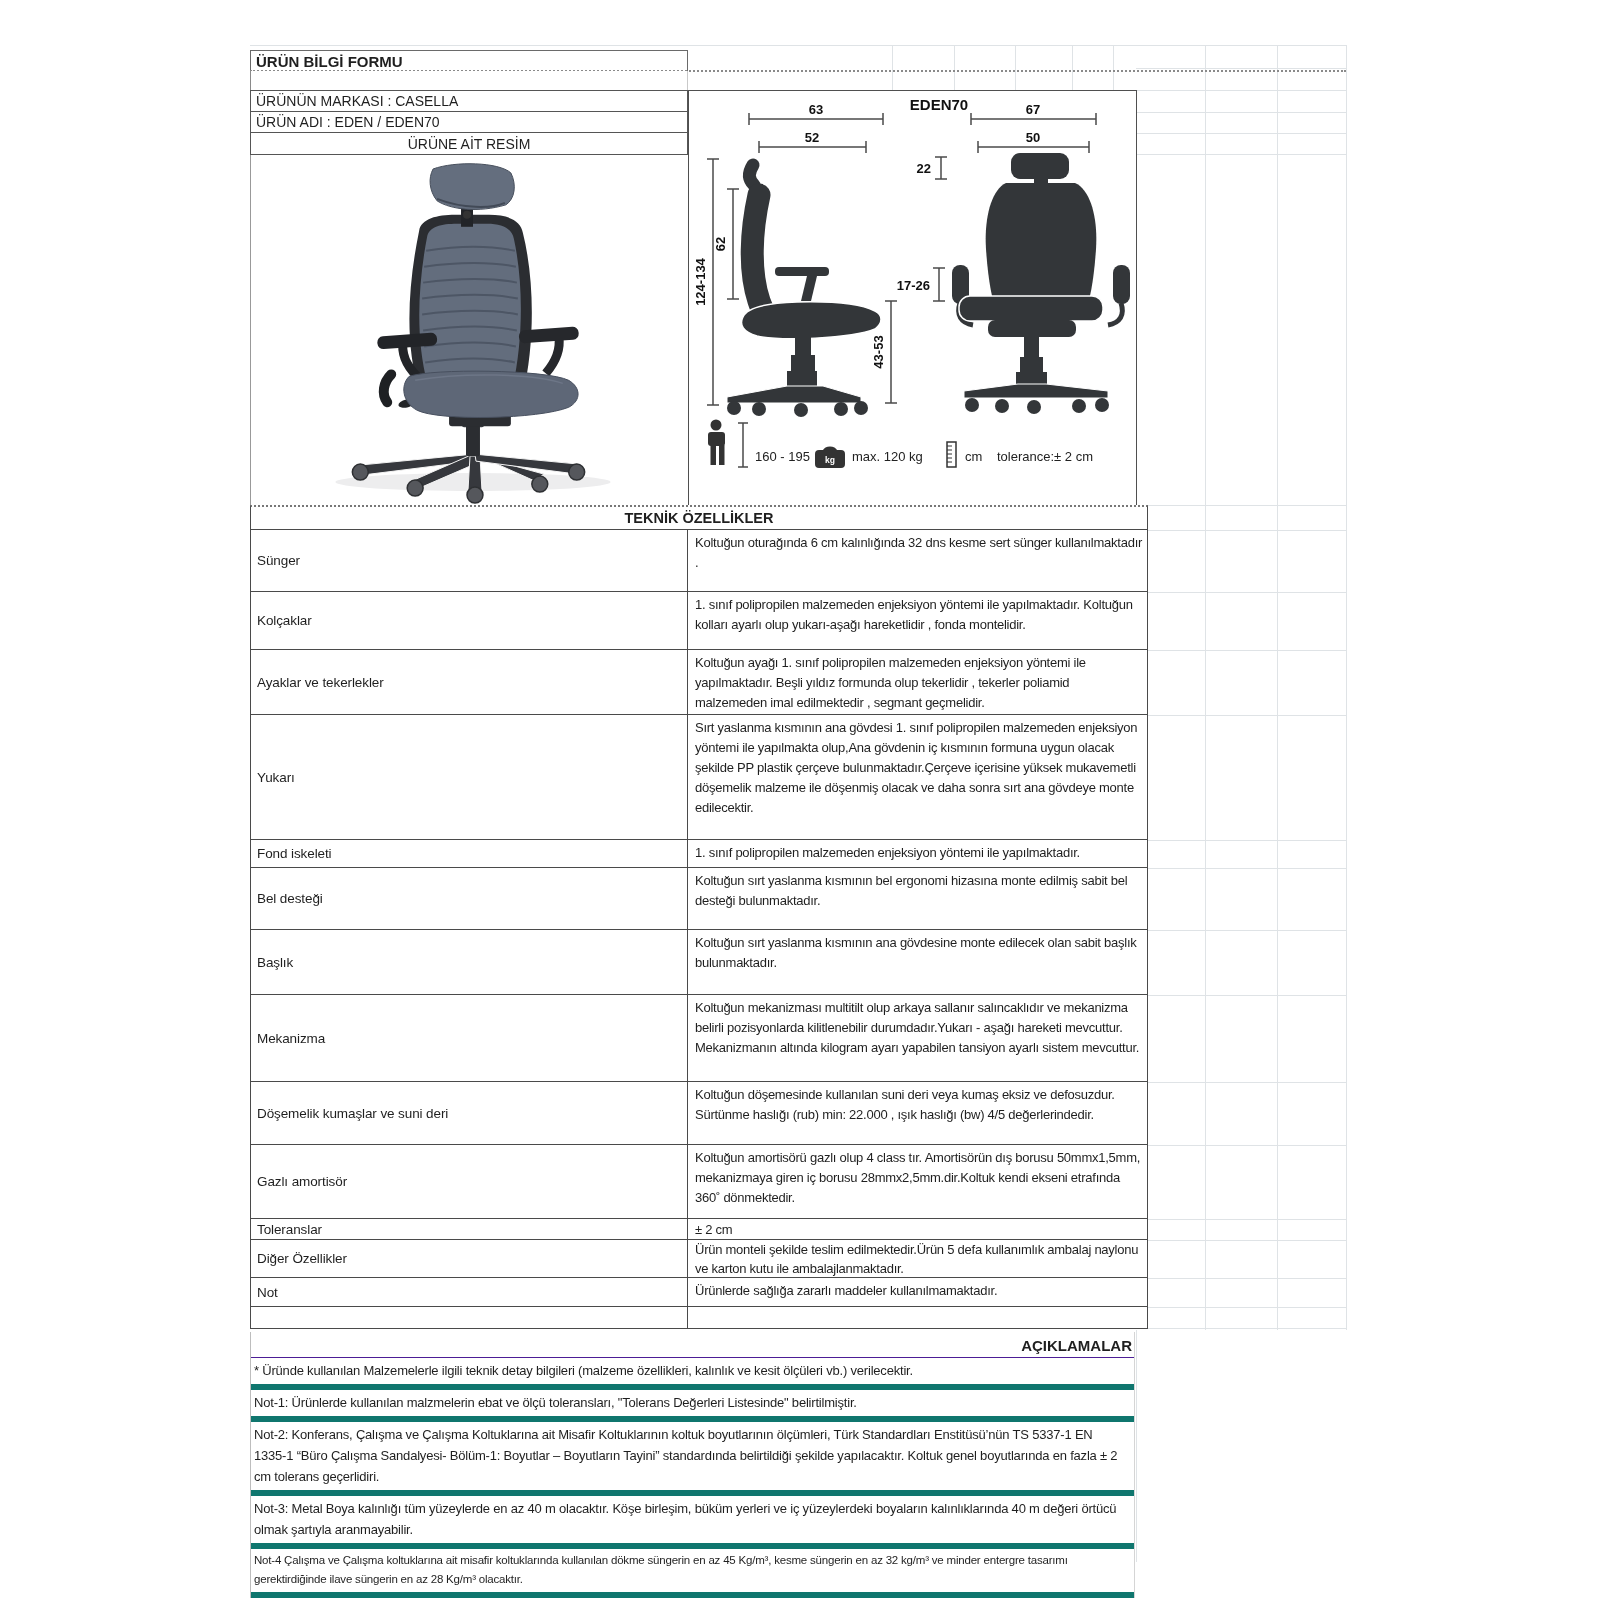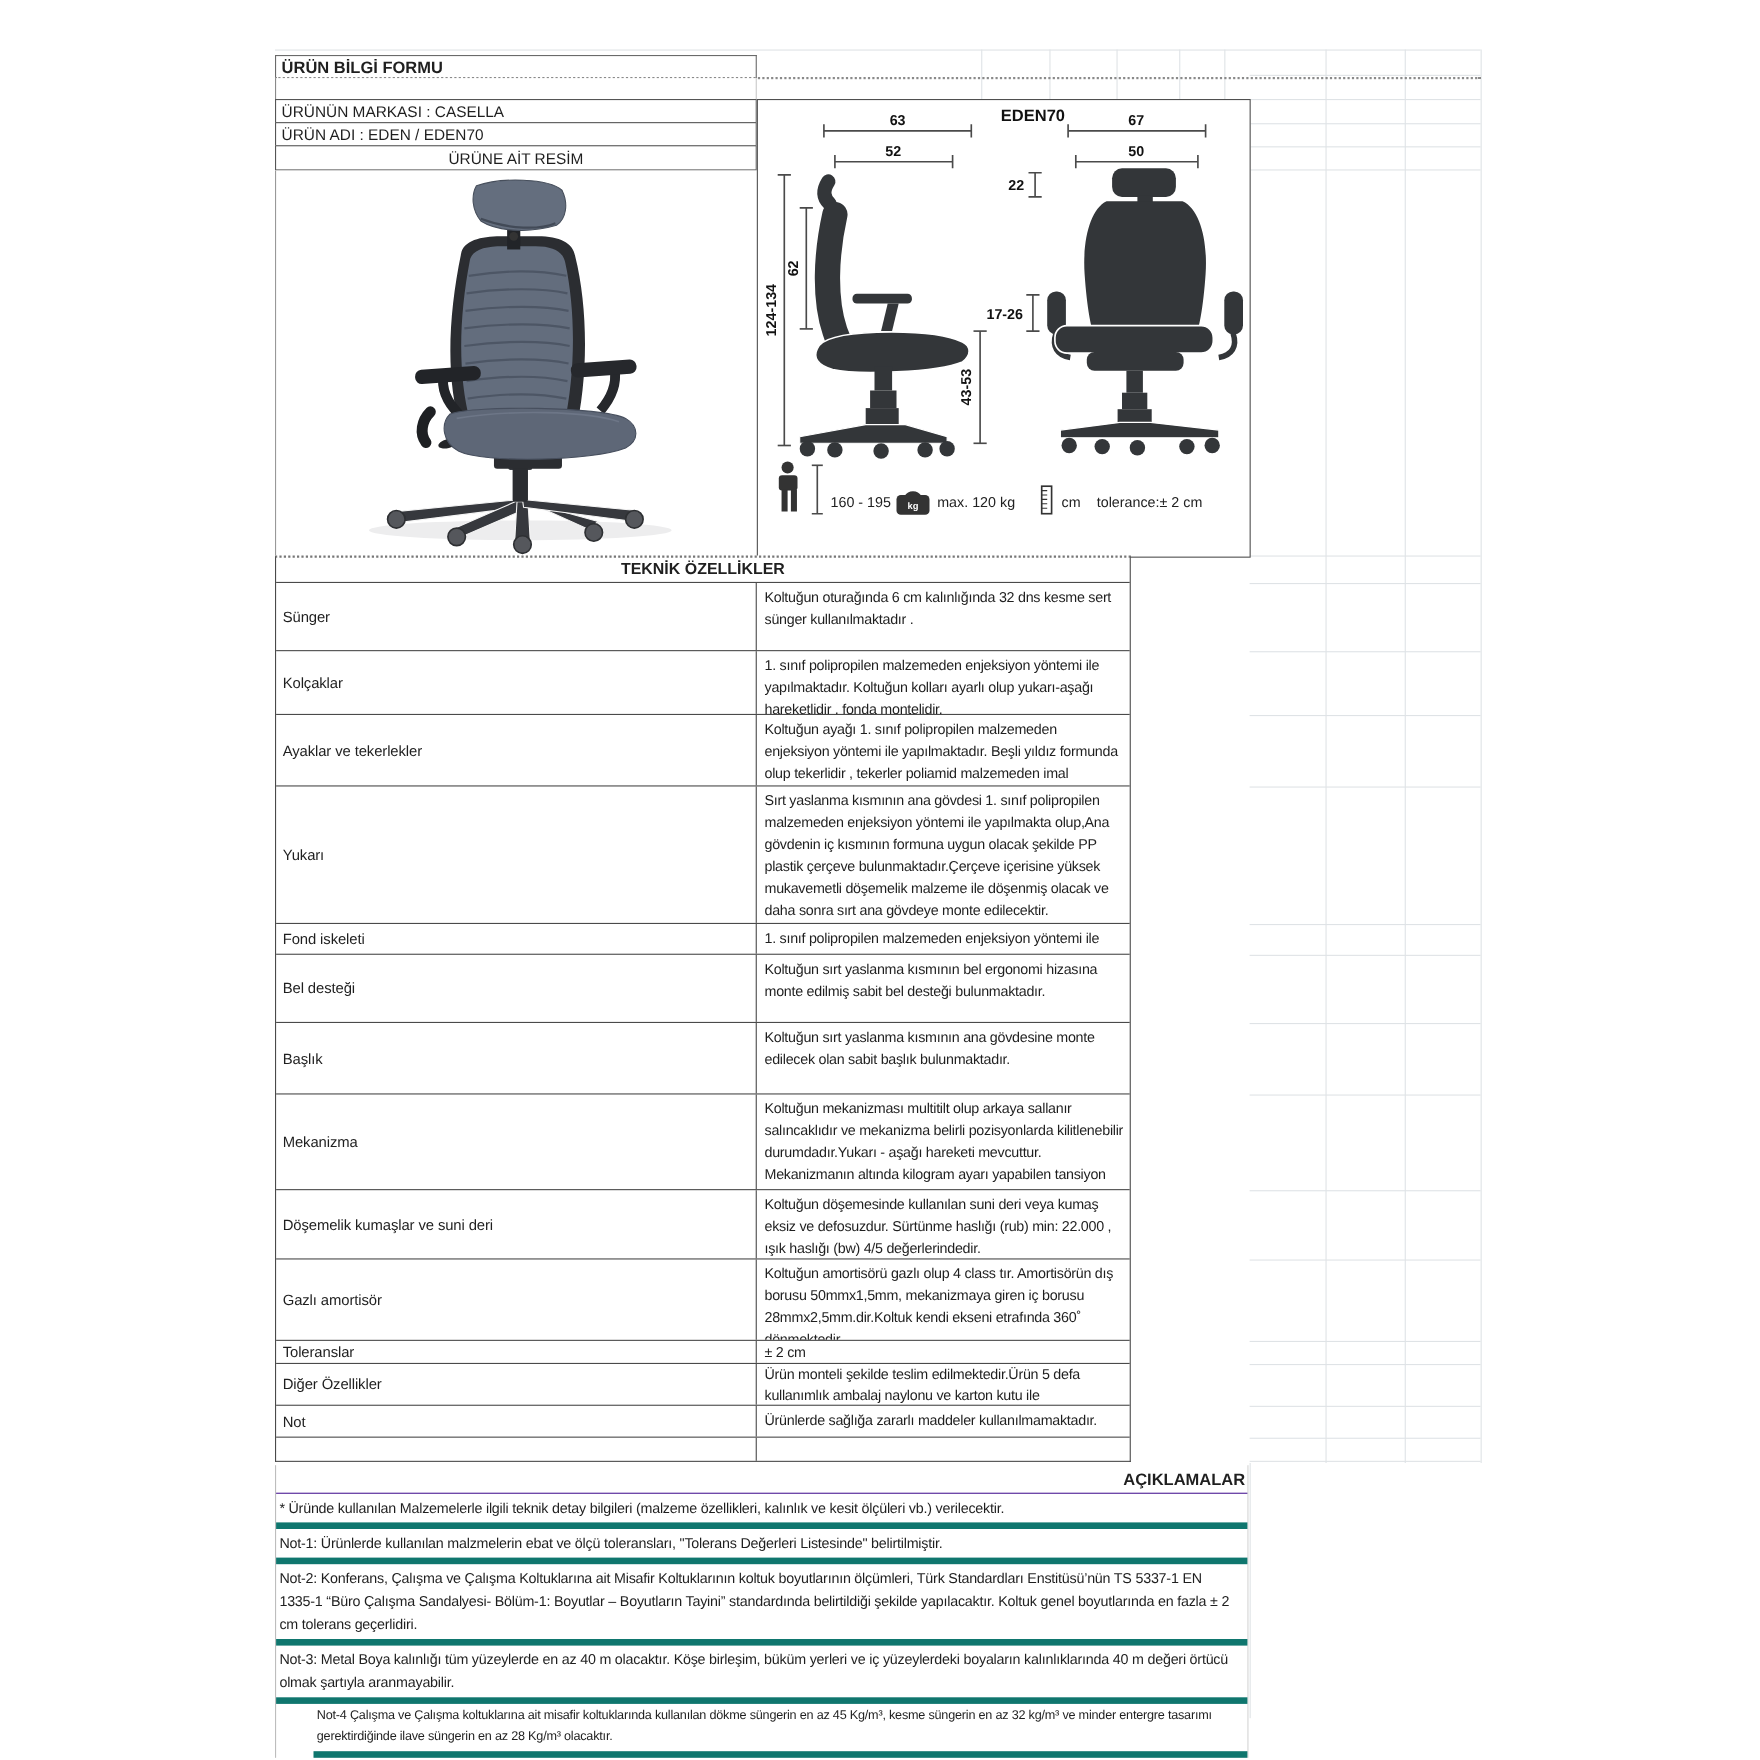--- a/index.html
+++ b/index.html
@@ -16,36 +16,36 @@
   .dotline{position:absolute;left:250px;top:70px;width:1096px;height:0;border-top:2px dotted #8a8a8a;}
   .hdr-gap{left:250px;top:71px;width:438px;height:19px;border-left:1px solid #8a8a8a;border-right:1px solid #c9c9c9;}
   .brand-cell{left:250px;top:90px;width:438px;height:23px;border:1.5px solid #555;font-size:14px;padding:2px 0 0 5px;}
   .name-cell{left:250px;top:111px;width:438px;height:23px;border:1.5px solid #555;font-size:14px;padding:2px 0 0 5px;}
   .imghdr-cell{left:250px;top:132px;width:438px;height:23px;border:1.5px solid #555;font-size:14px;
                text-align:center;padding-top:3px;}
   .photo-cell{left:250px;top:155px;width:438px;height:350px;border-left:1px solid #999;}
   .diagram-box{position:absolute;left:688px;top:90px;width:447px;height:415px;border:1.5px solid #4f4f4f;
                box-sizing:content-box;background:#fff;}
   
-  .spec-table{position:absolute;left:250px;top:505px;width:778px;box-sizing:border-box;
+  .spec-table{position:absolute;left:250px;top:505px;width:898px;box-sizing:border-box;
               border:1.5px solid #4a4a4a;border-top:2px dotted #777;background:#fff;}
   .spec-head{height:23px;box-sizing:border-box;border-bottom:1.5px solid #4a4a4a;text-align:center;
              font-weight:bold;font-size:14.5px;padding-top:3px;}
   .spec-row{display:flex;box-sizing:border-box;border-bottom:1.5px solid #4a4a4a;}
   .spec-empty{height:21px;border-bottom:none;}
   .sl{width:437px;box-sizing:border-box;border-right:1.5px solid #4a4a4a;display:flex;align-items:center;
       padding-left:6px;font-size:13.5px;letter-spacing:-0.1px;overflow:hidden;}
   .sv{flex:1;box-sizing:border-box;font-size:13px;line-height:20px;letter-spacing:-0.25px;
       padding:3px 4px 0 7px;overflow:hidden;}
   
   .notes{position:absolute;left:250px;top:1332px;width:885px;box-sizing:border-box;
          border-left:1px solid #bdbdbd;border-right:1px solid #d5d5d5;background:#fff;}
   .notes-title{font-weight:bold;font-size:15px;padding:5px 2px 3px 3px;border-bottom:1px solid #4c1d95;text-align:right;}
   .note{font-size:13px;line-height:21px;letter-spacing:-0.2px;padding:2px 8px 3px 3px;border-bottom:6px solid #0f766e;}
-  .note.small{font-size:11.5px;line-height:19px;margin-left:34px;}
+  .note.small{font-size:11.5px;line-height:19px;}
   svg text{font-family:"Liberation Sans",sans-serif;}
 </style>
 </head>
 <body>
 
 <div id="canvas">
 
   <div id="gridlayer">
     <div class="gv" style="left:892px;top:45px;width:1px;height:45px;"></div>
     <div class="gv" style="left:954px;top:45px;width:1px;height:45px;"></div>

